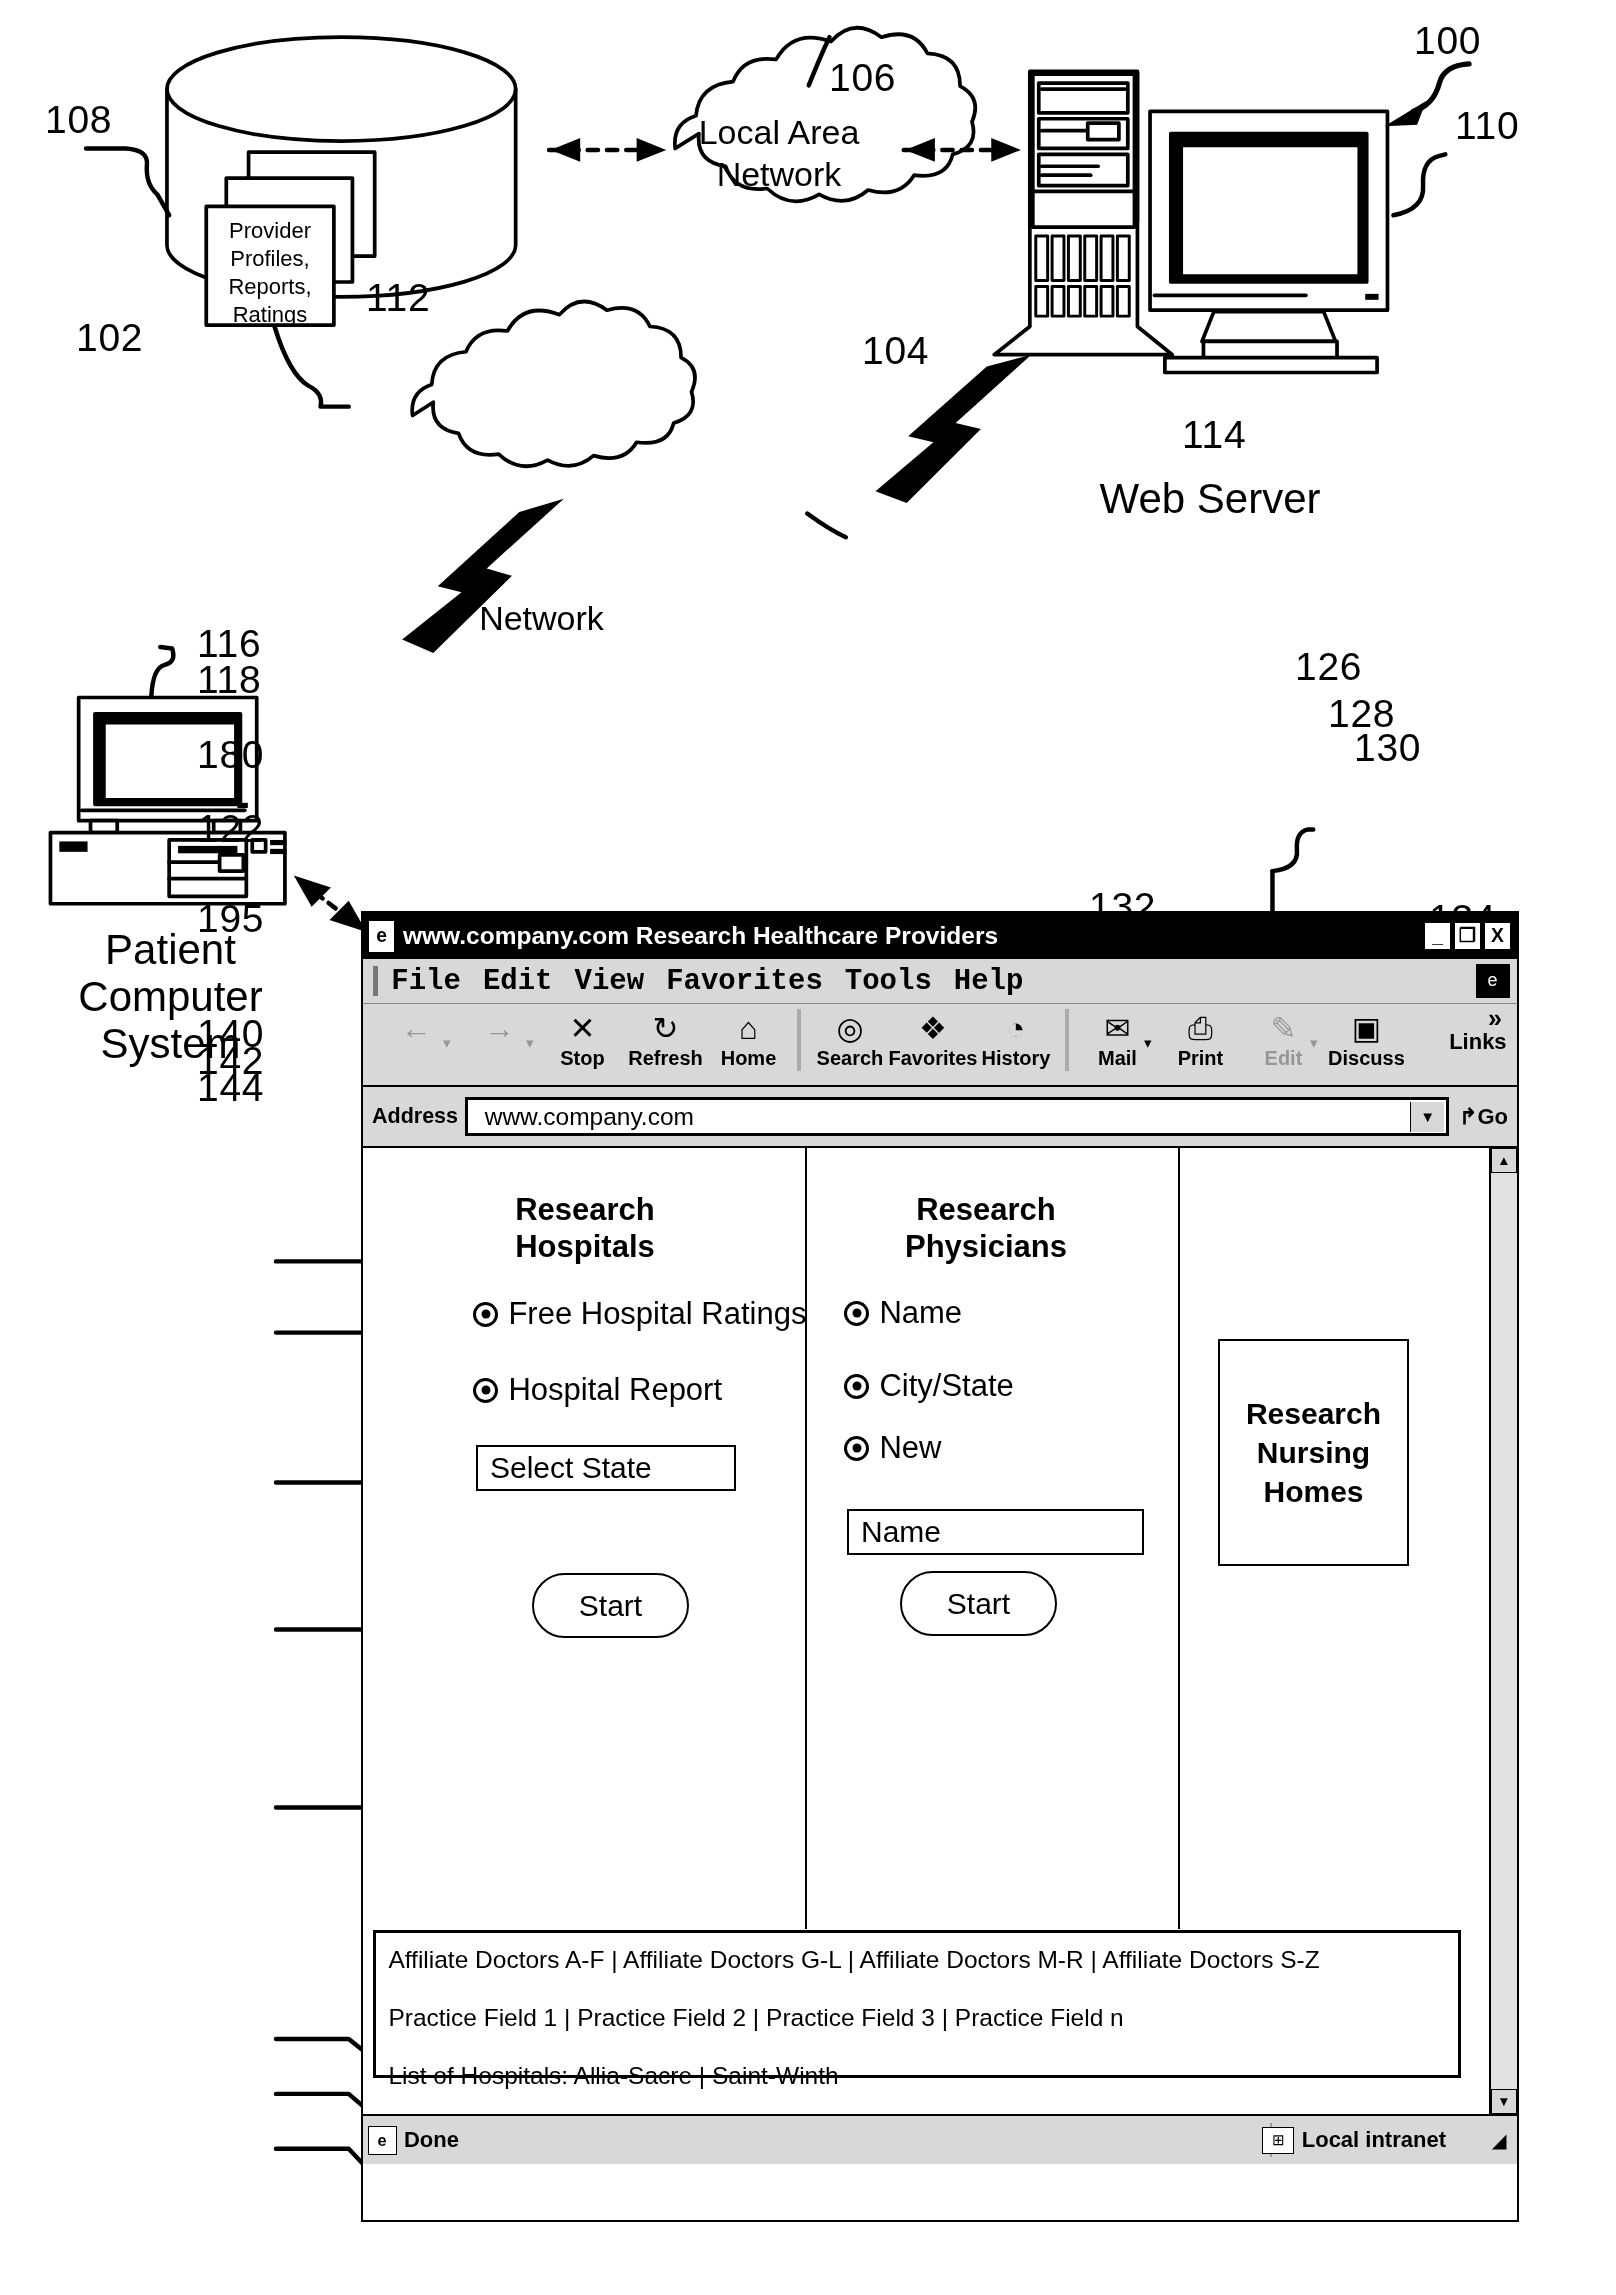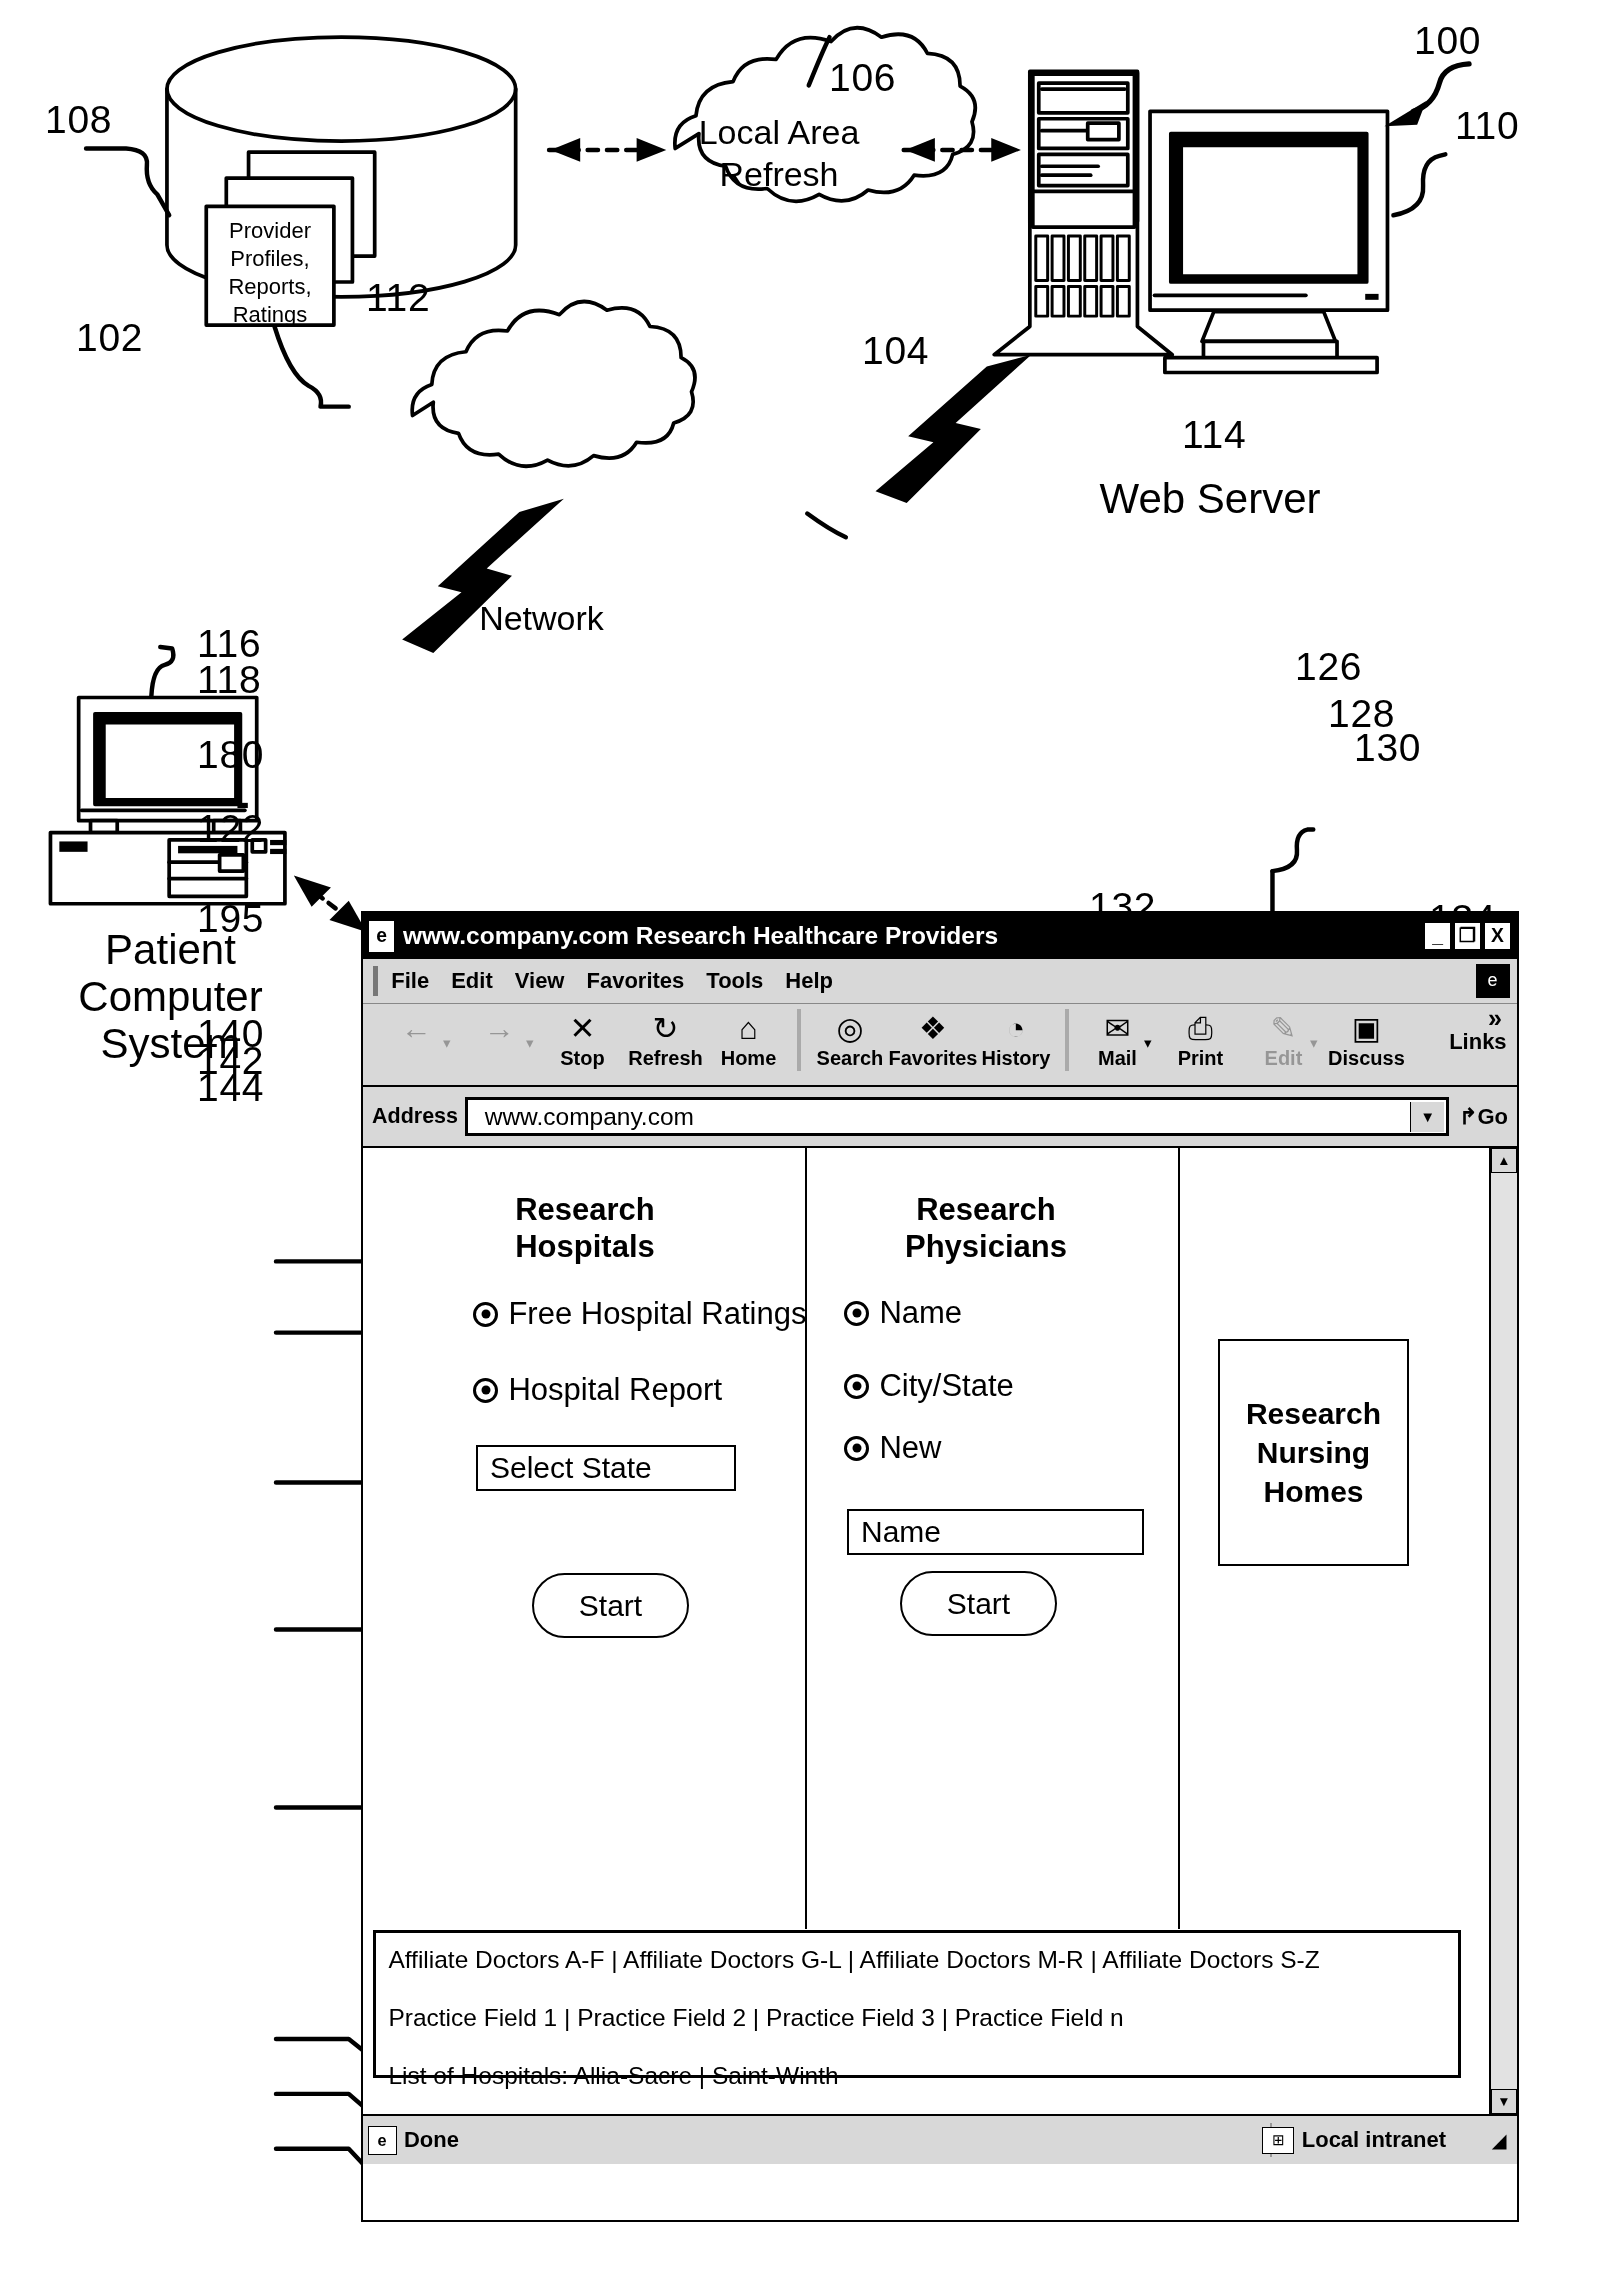--- a/index.html
+++ b/index.html
@@ -78,21 +78,21 @@
     height:45px;
     background:#d8d8d8;
     display:flex;align-items:center;
     padding-left:10.4px;
     border-bottom:0.7px solid #888;
     box-sizing:border-box;
     position:relative;
   }
   #menubar .mlead{width:4.5px;height:30px;background:#777;margin-right:13.4px;}
   #menubar .mi{
-    font-size:22px;font-weight:bold;margin-right:22px;white-space:nowrap;
+    font-size:29px;font-weight:bold;margin-right:22px;white-space:nowrap;font-family:Liberation Mono, monospace;
   }
   #menubar .mlogo{
     position:absolute;right:7.4px;top:4.5px;width:34px;height:34px;
     background:#000;color:#fff;display:flex;align-items:center;justify-content:center;
     font-size:18px;
   }
 
   #toolbar{
     height:83px;
     background:#d8d8d8;
@@ -434,21 +434,21 @@
   <div class="txt refnum" style="left:197px;top:1012px;">140</div>
   <div class="txt refnum" style="left:197px;top:1039px;">142</div>
   <div class="txt refnum" style="left:197px;top:1066px;">144</div>
 
   <div class="txt dbtext" style="left:209px;top:217px;width:122px;">Provider
 Profiles,
 Reports,
 Ratings</div>
 
   <div class="txt cloudtext" style="left:653px;top:111px;width:252px;">Local Area
-Refresh</div>
+Network</div>
 
   <div class="txt cloudtext" style="left:430px;top:597px;width:223px;">Network</div>
 
   <div class="txt biglabel" style="left:37px;top:926px;width:267px;line-height:47px;">Patient
 Computer
 System</div>
 
   <div class="txt biglabel" style="left:1054px;top:475px;width:312px;">Web Server</div>
 
   <div id="browser">

